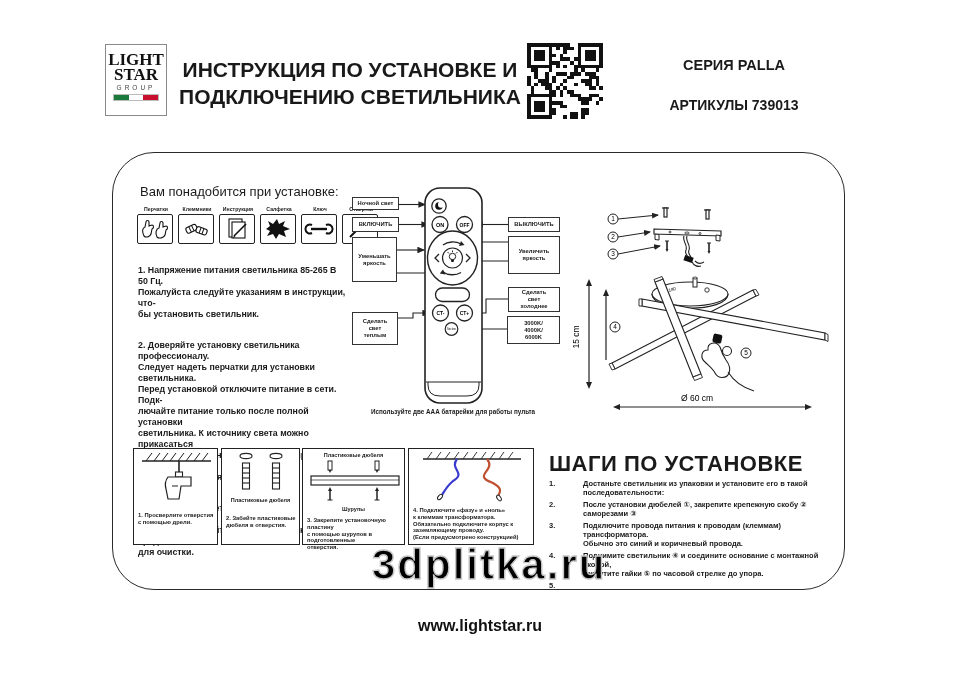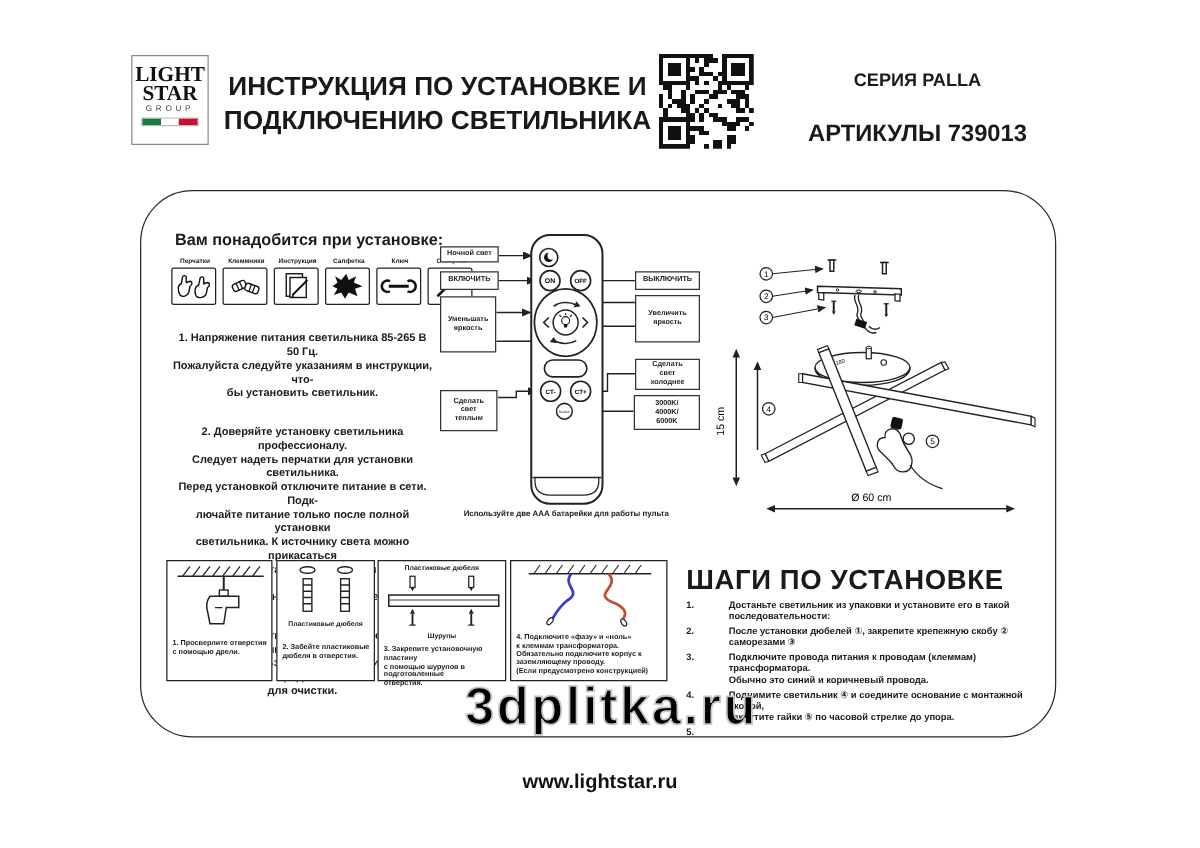--- a/index.html
+++ b/index.html
@@ -9,30 +9,30 @@
   
   .logo-box{left:105px;top:44px;width:62px;height:72px;border:1px solid #8a8a8a;text-align:center;box-sizing:border-box;padding-top:7px;}
   .logo-line{font-family:"Liberation Serif","DejaVu Serif",serif;font-weight:bold;font-size:17px;line-height:15px;color:#111;}
   .logo-group{font-size:6.5px;letter-spacing:3px;color:#444;margin-top:2px;}
   .logo-flag{width:44px;height:5px;margin:3px auto 0;display:flex;border:0.5px solid #bbb;}
   .logo-flag div{flex:1;}
   .doc-title{left:178px;top:56px;width:344px;text-align:center;font-size:21px;font-weight:bold;line-height:27px;color:#191919;}
   .qr{left:527px;top:43px;width:76px;height:76px;}
   .series-block{left:636px;top:57px;width:196px;text-align:center;}
   .series{font-size:14.5px;font-weight:bold;margin-bottom:24px;}
-  .article{font-size:19px;font-weight:bold;}
+  .article{font-size:14px;font-weight:bold;}
   
   .main-box{left:112px;top:152px;width:733px;height:438px;border:1.8px solid #2a2a2a;border-radius:42px;box-sizing:border-box;background:#fff;}
-  .tools-heading{left:140px;top:184px;font-size:13px;font-weight:bold;}
+  .tools-heading{left:140px;top:184px;font-size:13px;font-weight:normal;}
   .tools-row{left:137px;top:206px;display:flex;gap:3px;}
   .tool{width:38px;text-align:center;}
   .tool-label{font-size:5.2px;font-weight:bold;white-space:nowrap;overflow:visible;}
   .tool-box{width:36px;height:30px;border:1.5px solid #222;border-radius:2px;margin-top:2px;display:flex;align-items:center;justify-content:center;box-sizing:border-box;}
   .warnings{left:138px;top:254px;width:208px;font-size:8.8px;line-height:11px;font-weight:600;white-space:pre-line;}
-  .warnings p{margin:0 0 9px 0;text-align:center;}
+  .warnings p{margin:0 0 9px 0;}
   
   .rlabel{border:1px solid #333;background:#fff;font-size:5.8px;font-weight:600;display:flex;align-items:center;justify-content:center;text-align:center;box-sizing:border-box;white-space:pre-line;line-height:7px;}
   .remote-caption{left:368px;top:408px;width:170px;text-align:center;font-size:6.3px;font-weight:600;}
   
   .stepbox{border:1px solid #222;box-sizing:border-box;background:#fff;}
   .stepcap{position:absolute;left:4px;right:2px;font-size:5.8px;line-height:6.8px;font-weight:600;white-space:pre-line;}
   .boxlabel{position:absolute;width:100%;text-align:center;font-size:5.5px;font-weight:bold;}
   
   .steps-heading{left:549px;top:451px;font-size:22px;font-weight:700;letter-spacing:0.5px;}
   .steps-list{left:549px;top:479px;width:285px;}

